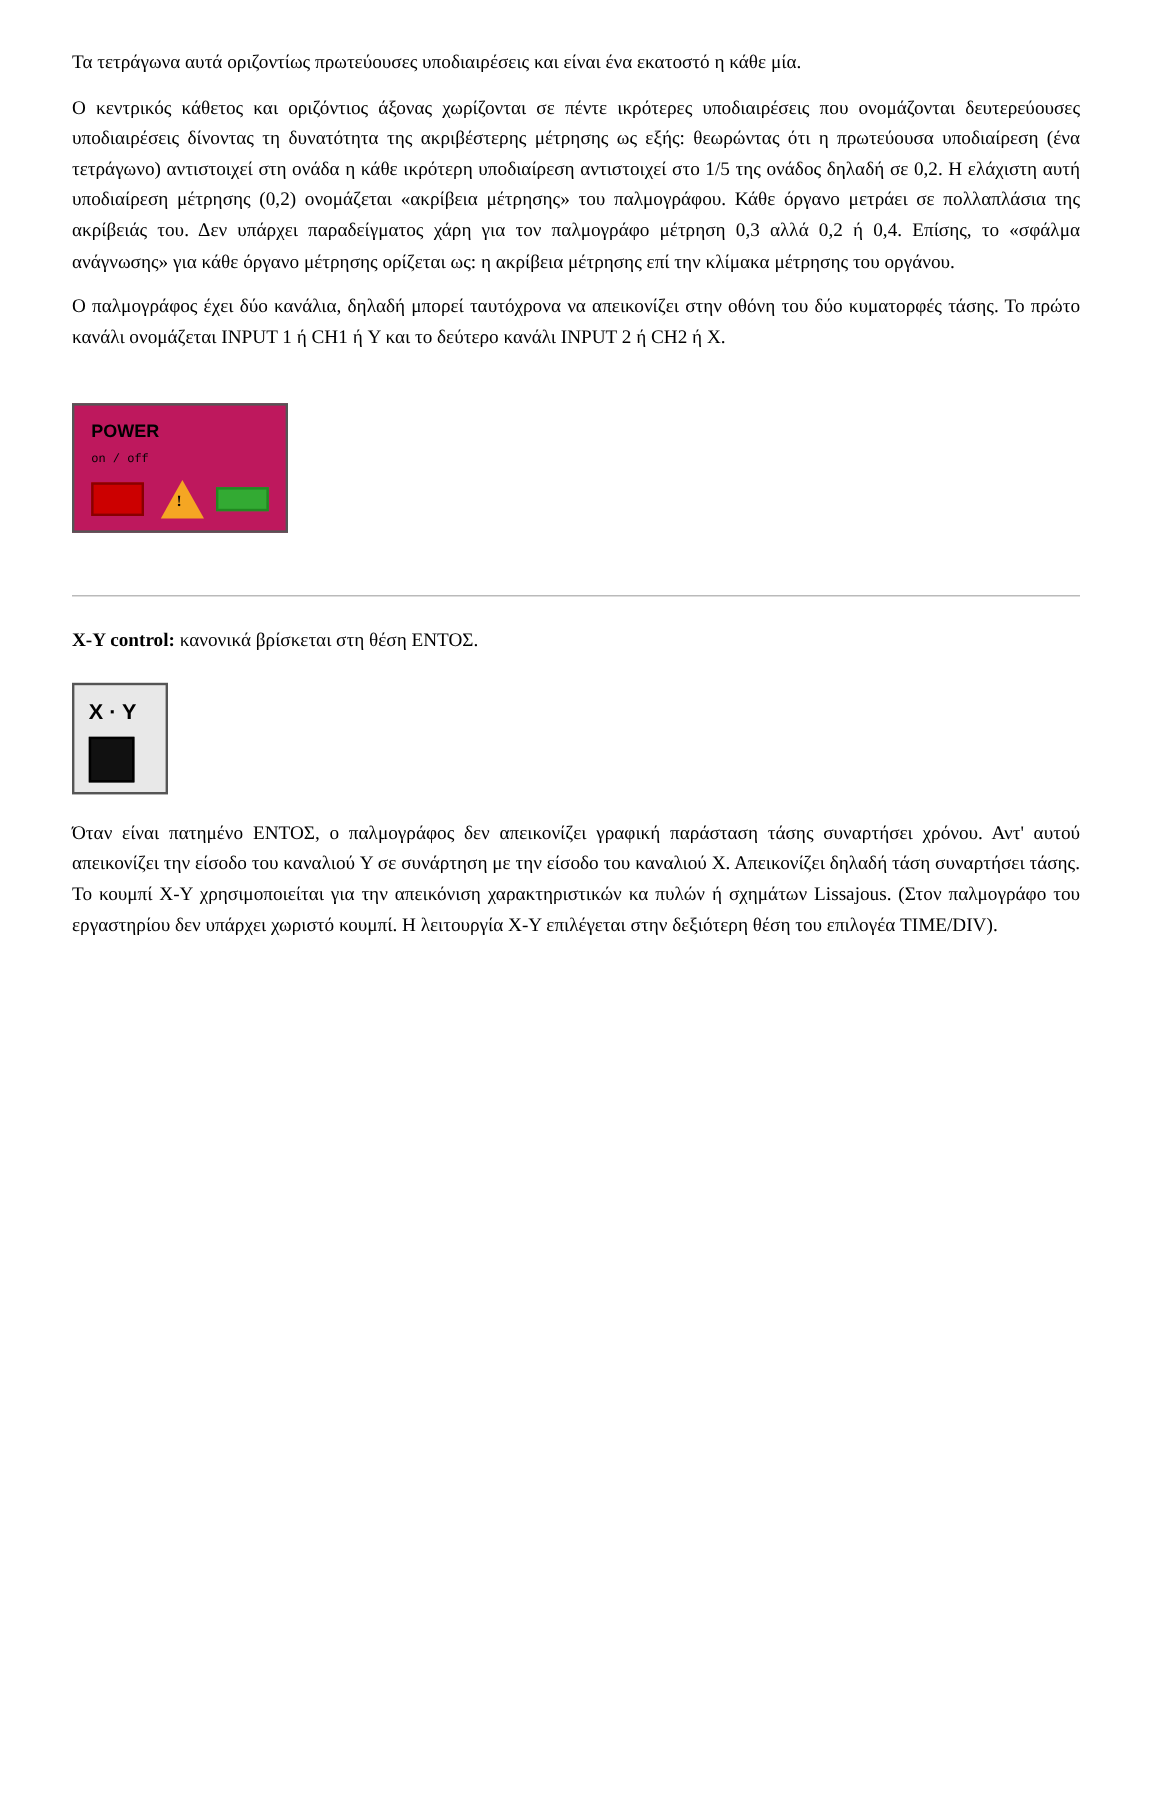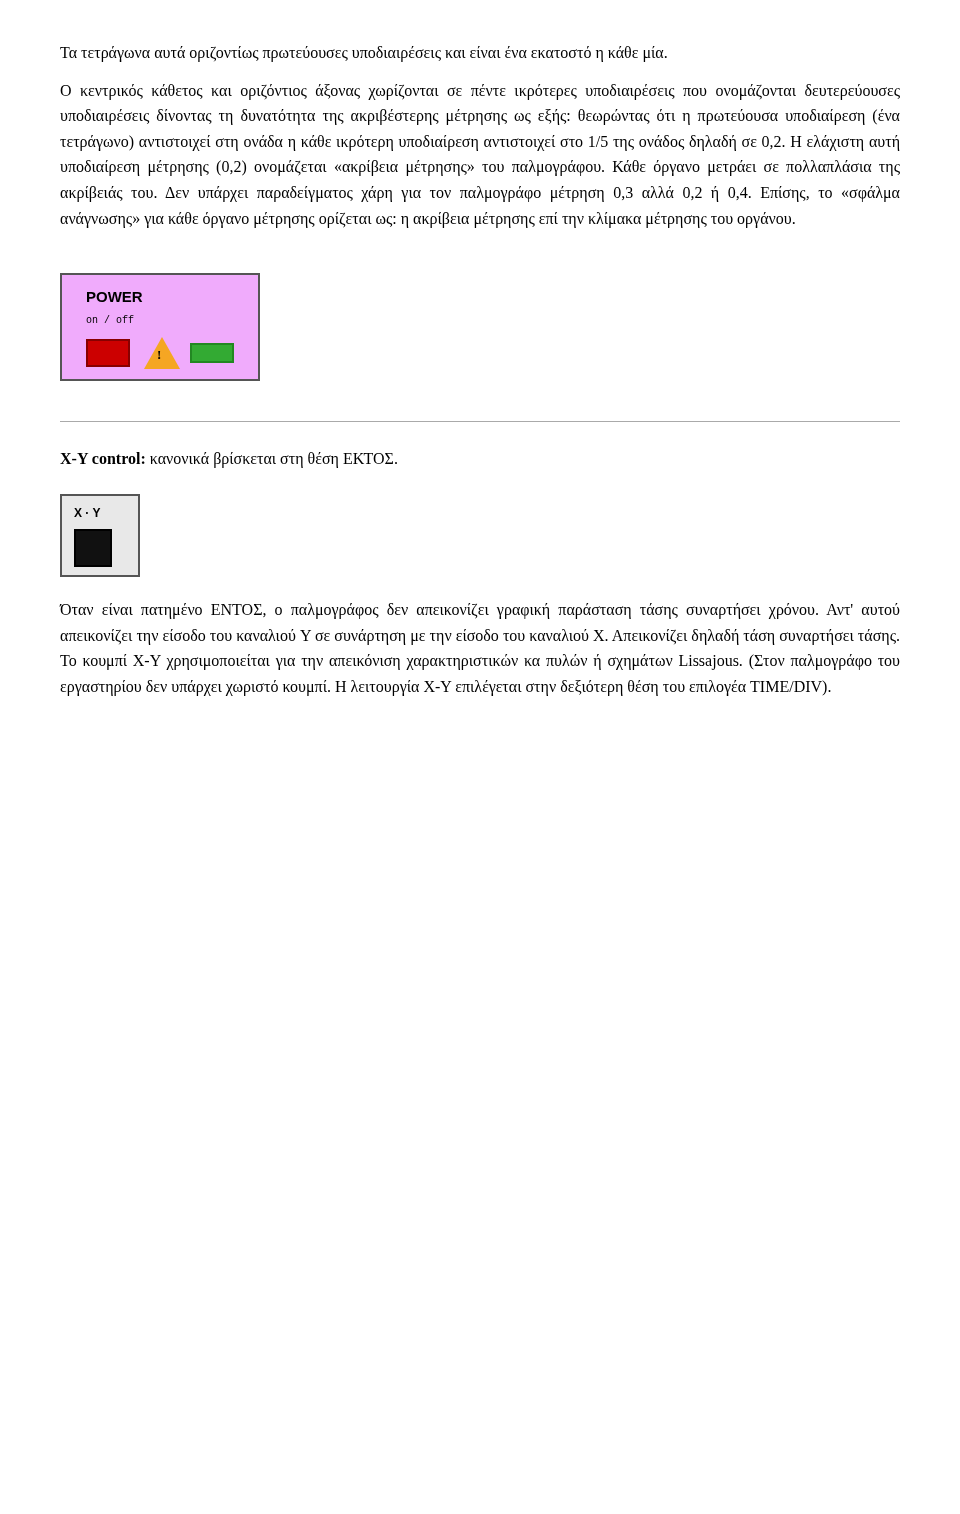--- a/index.html
+++ b/index.html
@@ -25,23 +25,23 @@
       text-decoration: underline;
       margin-top: 40px;
       margin-bottom: 20px;
     }
     .control-label {
       font-weight: bold;
     }
     .power-box {
       border: 2px solid #555;
       display: inline-block;
-      padding: 10px 24px;
-      margin: 10px 0 16px 0;
-      background: #f0abfc;
+      padding: 10px 14px;
+      margin: 10px 0 28px 0;
+      background: #be185d;
       min-width: 160px;
     }
     .power-box-title {
       font-weight: bold;
       font-size: 15px;
       font-family: Arial, sans-serif;
       margin-bottom: 4px;
     }
     .power-box-subtitle {
       font-size: 10px;
@@ -93,61 +93,62 @@
     .xy-box {
       border: 2px solid #555;
       display: inline-block;
       padding: 8px 12px;
       margin: 10px 0 20px 0;
       background: #e8e8e8;
       min-width: 80px;
     }
     .xy-box-title {
       font-weight: bold;
-      font-size: 12px;
+      font-size: 18px;
       font-family: Arial, sans-serif;
       margin-bottom: 6px;
     }
     .btn-black {
       width: 38px;
       height: 38px;
       background: #111;
       border: 2px solid #000;
     }
     .spacer {
       height: 20px;
     }
   </style>
 </head>
 <body>
 
 <div class="main-content">
 
   <p>Τα τετράγωνα αυτά οριζοντίως πρωτεύουσες υποδιαιρέσεις και είναι ένα εκατοστό η κάθε μία.</p>
   <p>Ο κεντρικός κάθετος και οριζόντιος άξονας χωρίζονται σε πέντε ικρότερες υποδιαιρέσεις που ονομάζονται δευτερεύουσες υποδιαιρέσεις δίνοντας τη δυνατότητα της ακριβέστερης μέτρησης ως εξής: θεωρώντας ότι η πρωτεύουσα υποδιαίρεση (ένα τετράγωνο) αντιστοιχεί στη  ονάδα η κάθε  ικρότερη υποδιαίρεση αντιστοιχεί στο 1/5 της  ονάδος δηλαδή σε 0,2. Η ελάχιστη αυτή υποδιαίρεση μέτρησης (0,2) ονομάζεται «ακρίβεια μέτρησης» του παλμογράφου. Κάθε όργανο μετράει σε πολλαπλάσια της ακρίβειάς του. Δεν υπάρχει παραδείγματος χάρη για τον παλμογράφο μέτρηση 0,3 αλλά 0,2 ή 0,4. Επίσης, το «σφάλμα ανάγνωσης» για κάθε όργανο μέτρησης ορίζεται ως: η ακρίβεια μέτρησης επί την κλίμακα μέτρησης του οργάνου.</p>
+  <p>Ο παλμογράφος έχει δύο κανάλια, δηλαδή μπορεί ταυτόχρονα να απεικονίζει στην οθόνη του δύο κυματορφές τάσης. Το πρώτο κανάλι ονομάζεται INPUT 1 ή CH1 ή Y και το δεύτερο κανάλι INPUT 2 ή CH2 ή X.</p>
 
   <div class="spacer"></div>
 
 
 
   <div class="power-box">
     <div class="power-box-title">POWER</div>
     <div class="power-box-subtitle">on / off</div>
     <div class="power-box-buttons">
       <div class="btn-red"></div>
       <div class="warning-triangle"></div>
       <div class="btn-green"></div>
     </div>
   </div>
 
   <hr class="divider">
 
   <p>
     <span class="control-label">X-Y control:</span>
-    <span>κανονικά βρίσκεται στη θέση ΕΚΤΟΣ.</span>
+    <span>κανονικά βρίσκεται στη θέση ΕΝΤΟΣ.</span>
   </p>
 
   <div class="xy-box">
     <div class="xy-box-title">X · Y</div>
     <div class="btn-black"></div>
   </div>
 
   <p>Όταν είναι πατημένο ΕΝΤΟΣ, ο παλμογράφος δεν απεικονίζει γραφική παράσταση τάσης συναρτήσει χρόνου. Αντ' αυτού απεικονίζει την είσοδο του καναλιού Y σε συνάρτηση με την είσοδο του καναλιού Χ. Απεικονίζει δηλαδή τάση συναρτήσει τάσης. Το κουμπί Χ-Υ χρησιμοποιείται για την απεικόνιση χαρακτηριστικών κα πυλών ή σχημάτων Lissajous. (Στον παλμογράφο του εργαστηρίου δεν υπάρχει χωριστό κουμπί. Η λειτουργία Χ-Υ επιλέγεται στην δεξιότερη θέση του επιλογέα TIME/DIV).</p>
 
 </div>

